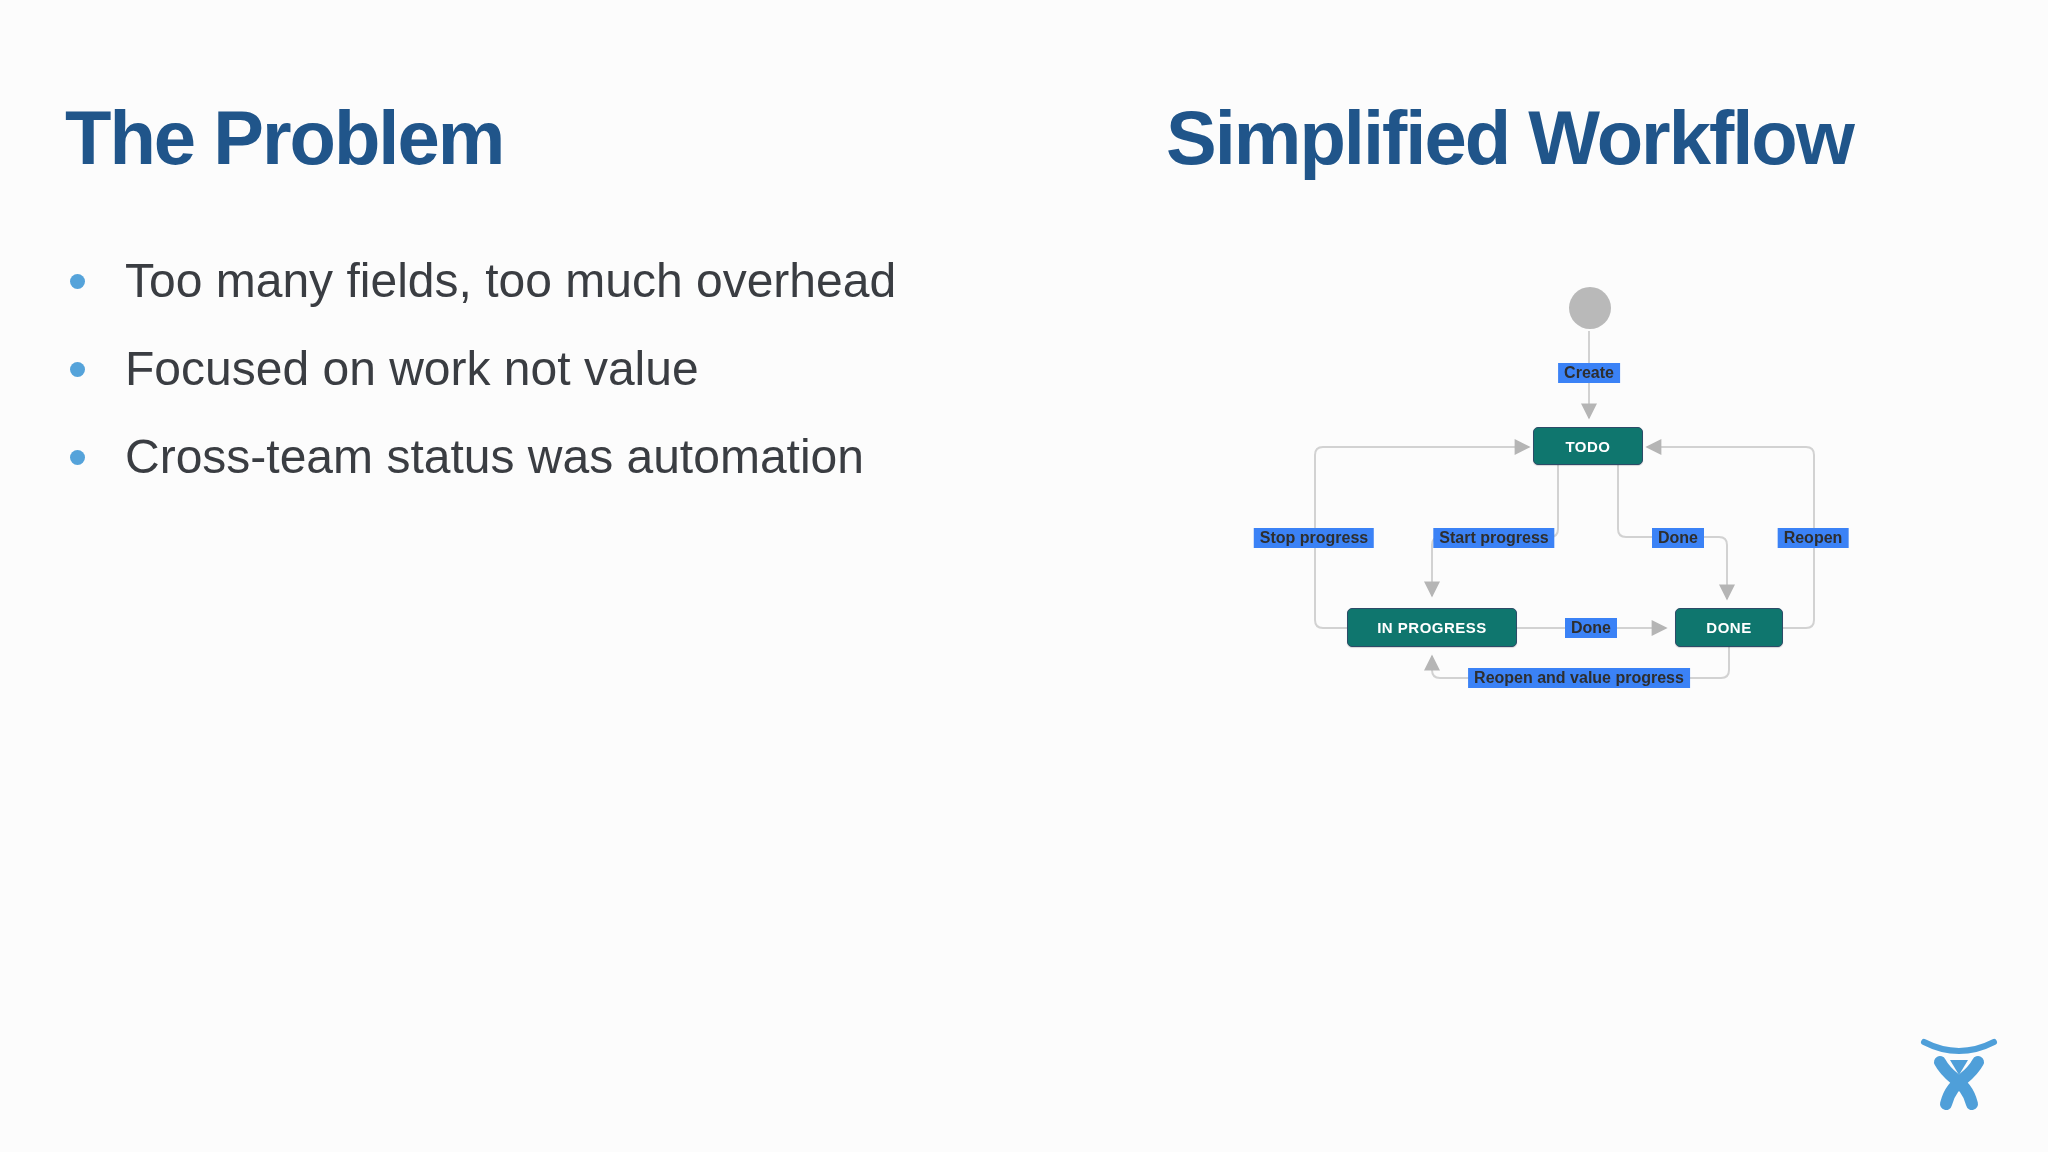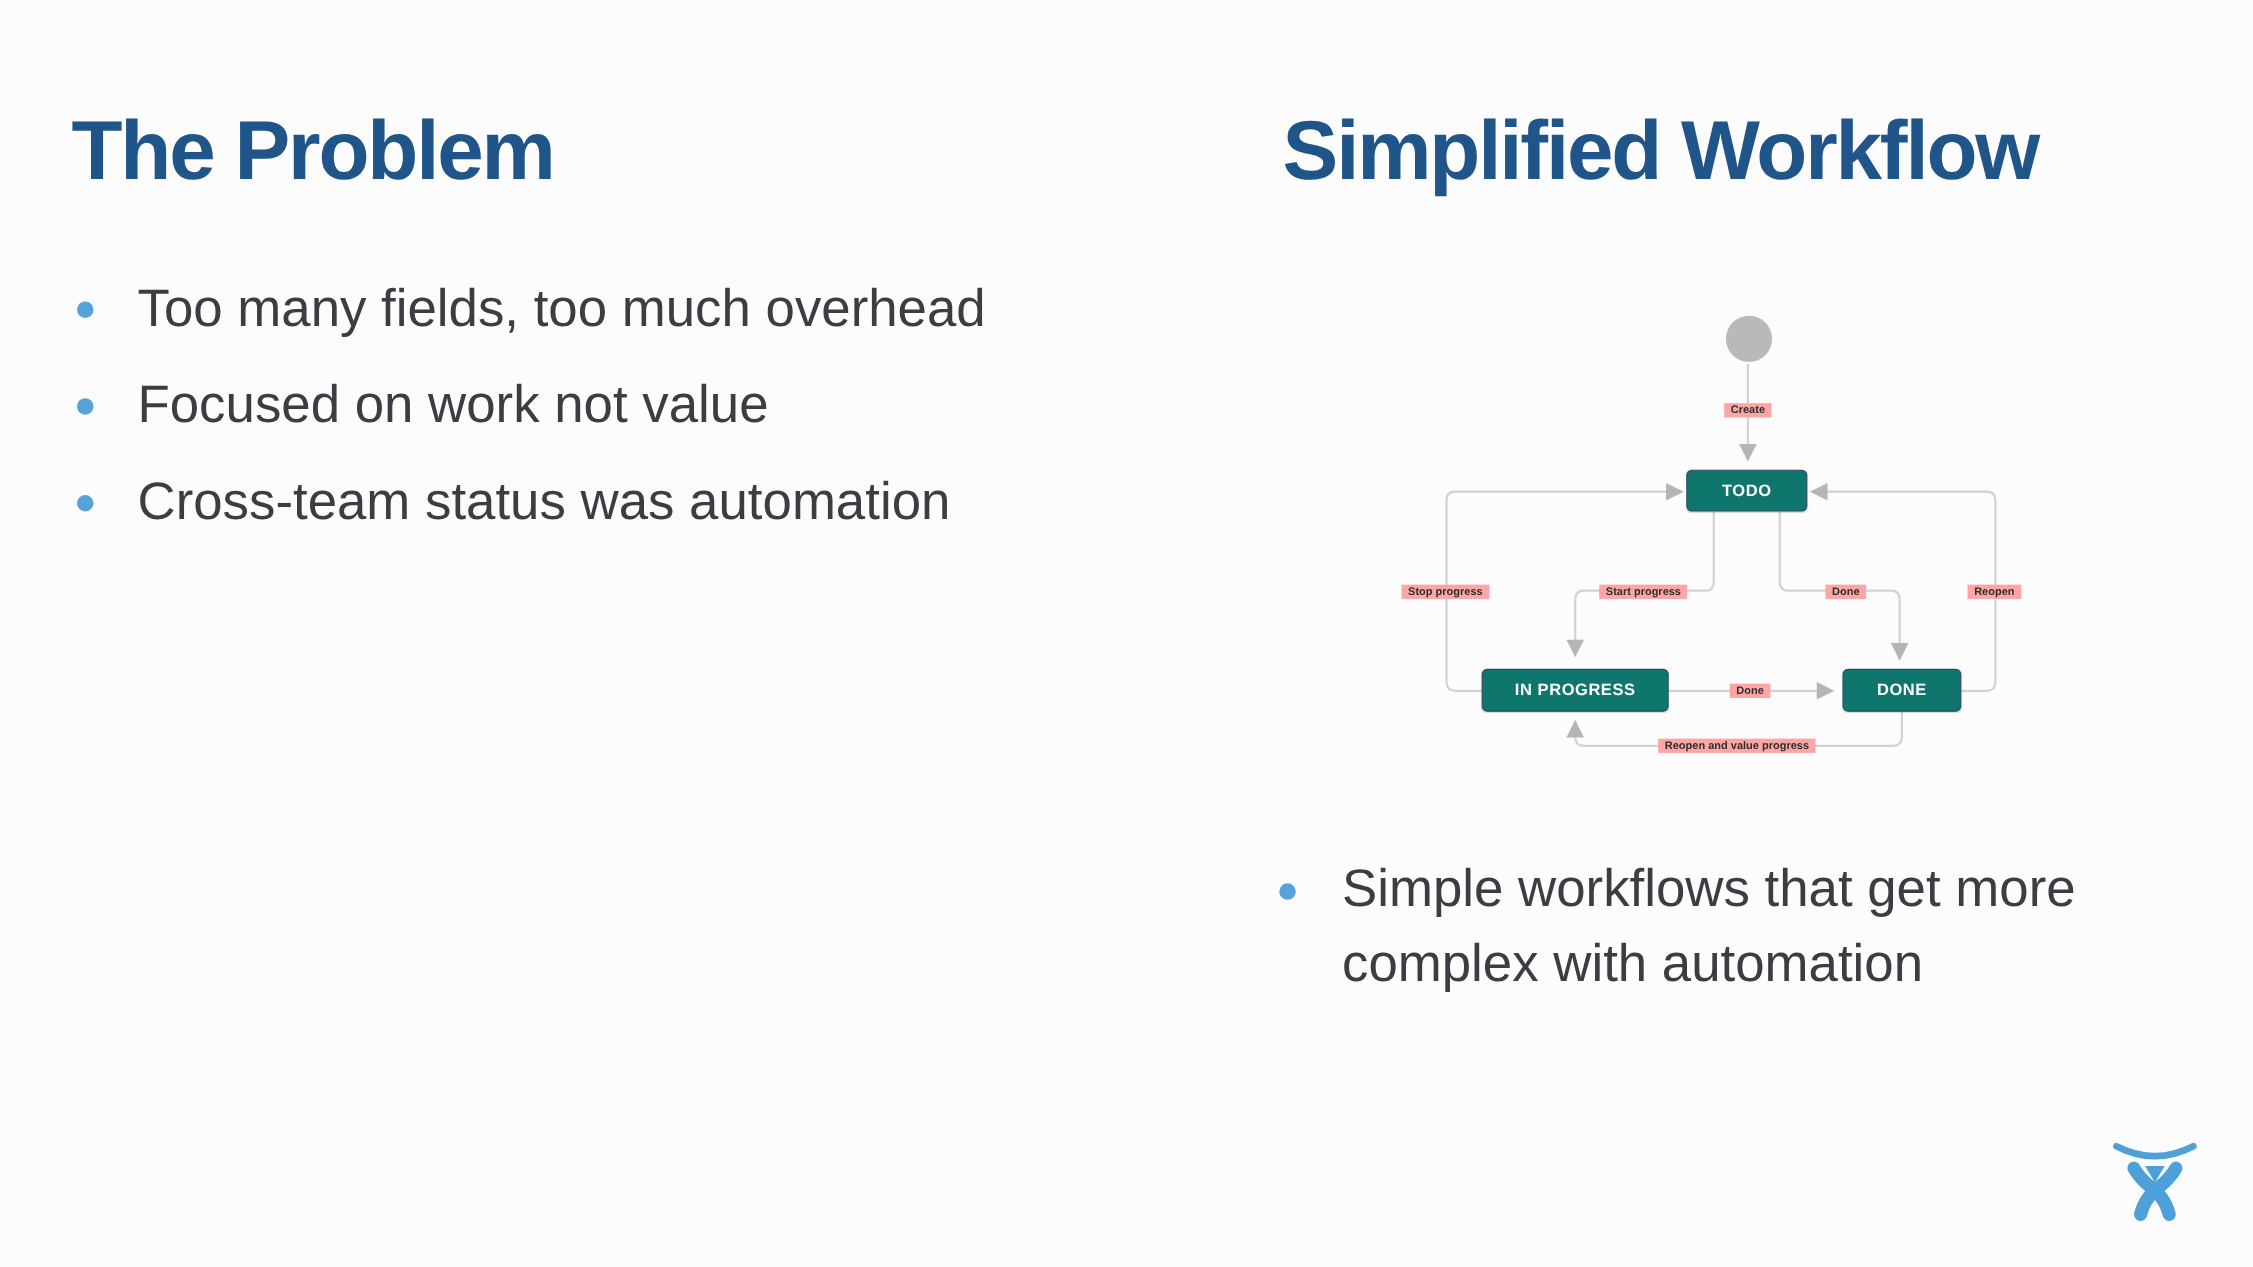--- a/index.html
+++ b/index.html
@@ -42,22 +42,22 @@
     position:absolute;display:flex;align-items:center;justify-content:center;
     background:#0f766e;border:1.5px solid #2d4b68;border-radius:5px;
     color:#ffffff;font-size:15px;font-weight:700;letter-spacing:.5px;
     box-sizing:border-box;box-shadow:0 1px 1px rgba(0,0,0,.15);
   }
   .node-todo{left:293px;top:157px;width:110px;height:38px;}
   .node-inprogress{left:107px;top:338px;width:170px;height:39px;}
   .node-done{left:435px;top:338px;width:108px;height:39px;}
   .edge-label{
     position:absolute;transform:translate(-50%,-50%);
-    background:#fca5a5;padding:1px 6px;
-    font-size:10px;font-weight:700;color:#2e2e2e;white-space:nowrap;
+    background:#3b82f6;padding:1px 6px;
+    font-size:16px;font-weight:700;color:#2e2e2e;white-space:nowrap;
   }
 
   
   .logo{position:absolute;left:1913px;top:1033px;width:92px;height:84px;}
 </style>
 </head>
 <body>
 
 <div class="slide">
 
@@ -104,27 +104,20 @@
 
     <div class="edge-label" style="left:349px;top:103px;">Create</div>
     <div class="edge-label" style="left:74px;top:268px;">Stop progress</div>
     <div class="edge-label" style="left:254px;top:268px;">Start progress</div>
     <div class="edge-label" style="left:438px;top:268px;">Done</div>
     <div class="edge-label" style="left:573px;top:268px;">Reopen</div>
     <div class="edge-label" style="left:351px;top:358px;">Done</div>
     <div class="edge-label" style="left:339px;top:408px;">Reopen and value progress</div>
   </div>
 
-  <div class="right-bullet">
-    <span class="dot"></span>
-    <div class="lines">
-      <div>Simple workflows that get more</div>
-      <div>complex with automation</div>
-    </div>
-  </div>
 
   <svg class="logo" viewBox="0 0 92 84">
     <g fill="none" stroke="#4f9fd9" stroke-linecap="round">
       <path d="M 11 9 Q 46 27 81 9" stroke-width="6"></path>
       <path d="M 27 29 C 37 48 53 47 59 71" stroke-width="12"></path>
       <path d="M 65 29 C 55 48 39 47 33 71" stroke-width="12"></path>
     </g>
     <path d="M 37 27 L 55 27 L 46 42 Z" fill="#4f9fd9"></path>
   </svg>
 

